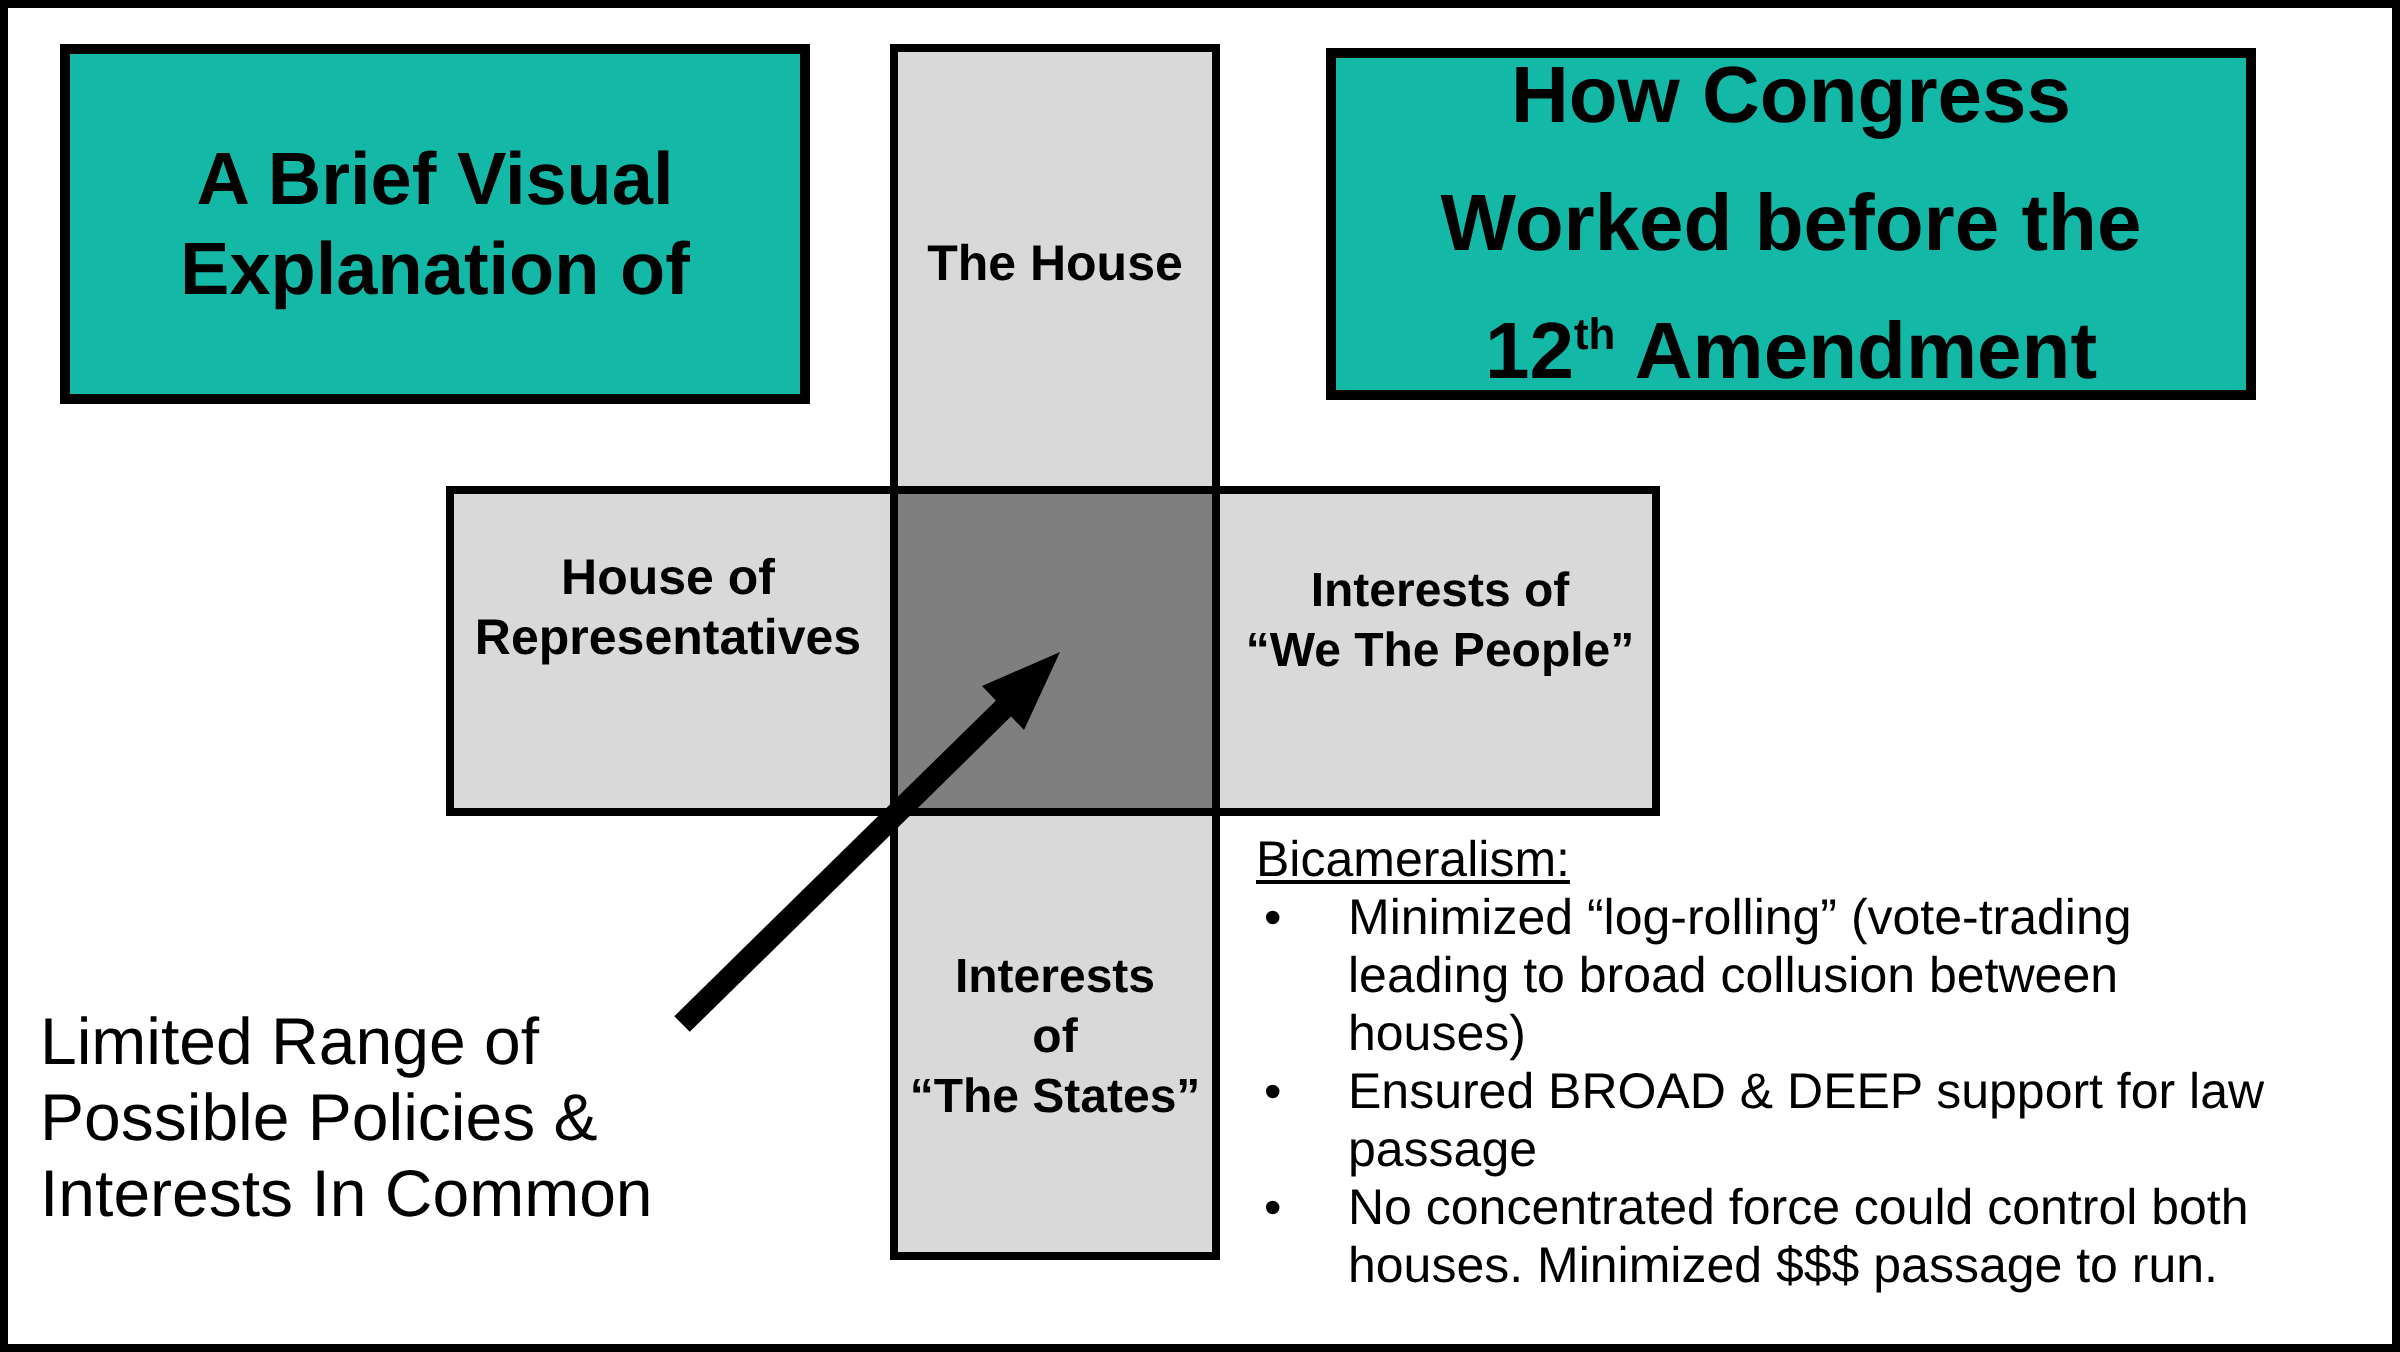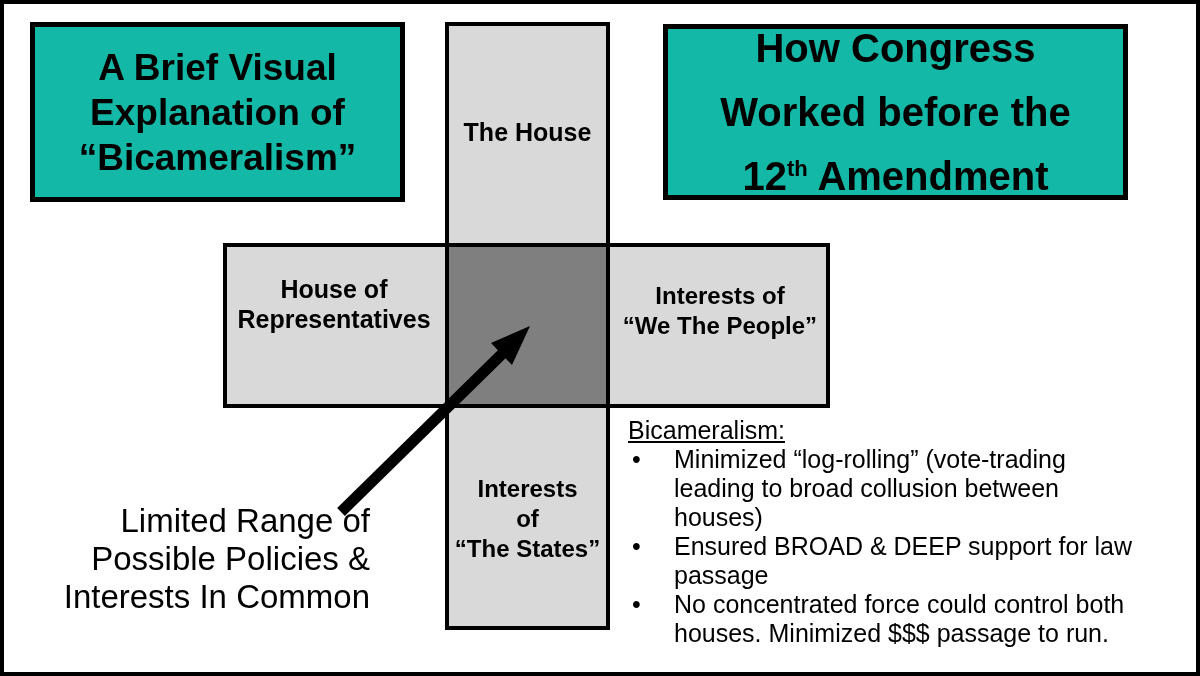--- a/index.html
+++ b/index.html
@@ -76,21 +76,21 @@
     position: absolute;
     left: 0; top: 0;
     z-index: 20;
     pointer-events: none;
   }
   .caption {
     position: absolute;
     left: 20px; top: 502px; width: 350px;
     font-size: 33px; line-height: 38px;
     font-weight: 400;
-    text-align: right;
+    text-align: left;
     z-index: 10;
   }
   .bullets {
     position: absolute;
     left: 628px; top: 416px; width: 560px;
     font-size: 25px; line-height: 29px;
     z-index: 10;
   }
   .bullets-title {
     text-decoration: underline;
@@ -123,21 +123,20 @@
   </div>
   <div class="bar-label states-label">
     <div>Interests</div>
     <div>of</div>
     <div>“The States”</div>
   </div>
 
   <div class="title-box title-left">
     <div>A Brief Visual</div>
     <div>Explanation of</div>
-    <div>“Bicameralism”</div>
   </div>
   <div class="title-box title-right">
     <div>How Congress</div>
     <div>Worked before the</div>
     <div><span>12</span><sup>th</sup><span> Amendment</span></div>
   </div>
 
   <svg class="arrow-svg" width="1200" height="676" viewBox="0 0 1200 676">
     <line x1="341" y1="512" x2="502" y2="354" stroke="#000000" stroke-width="11"></line>
     <polygon points="530,326 512,365 491,343" fill="#000000"></polygon>

